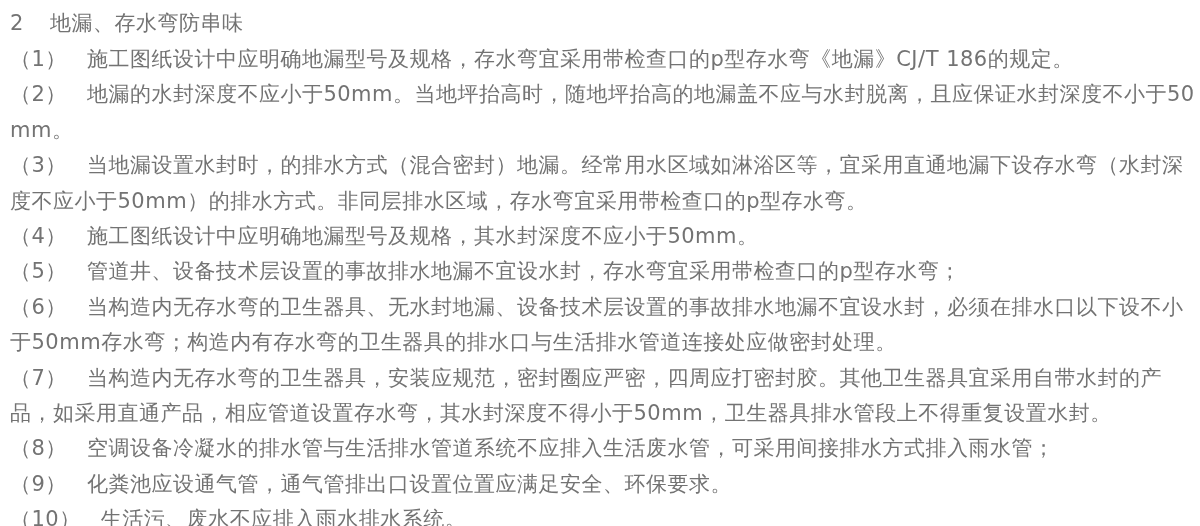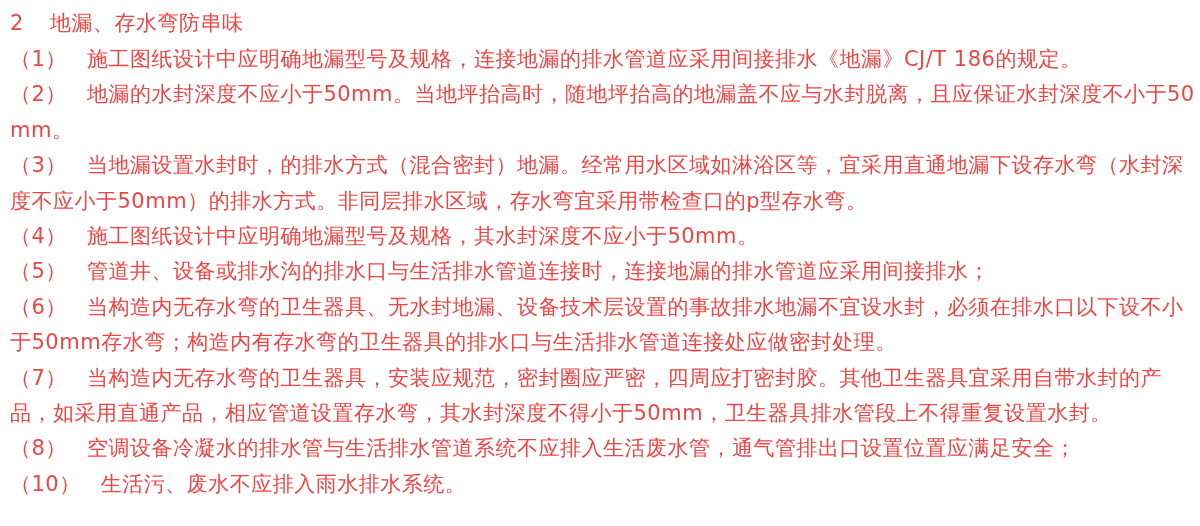--- a/index.html
+++ b/index.html
@@ -9,21 +9,21 @@
     width: 1200px;
     height: 526px;
     overflow: hidden;
   }
   .doc {
     box-sizing: border-box;
     width: 1200px;
     height: 430px;
     padding: 6px 4px 0 10px;
     font-family: "DejaVu Sans", "Liberation Sans", sans-serif;
-    color: #ef4444;
+    color: #737373;
     font-size: 21px;
     letter-spacing: 0.5px;
     -webkit-font-smoothing: antialiased;
   }
   .title-row {
     line-height: 35px;
     margin: 0 0 1px 0;
     white-space: nowrap;
   }
   .sec-num {
@@ -46,32 +46,33 @@
   }
 </style>
 </head>
 <body>
 
 <div class="doc">
   <div class="title-row">
     <span class="sec-num">2</span><span class="sec-title">地漏、存水弯防串味</span>
   </div>
   <div id="items">
-  <p class="item"><span class="num">（1）</span><span class="txt">施工图纸设计中应明确地漏型号及规格，连接地漏的排水管道应采用间接排水《地漏》CJ/T 186的规定。</span></p>
+  <p class="item"><span class="num">（1）</span><span class="txt">施工图纸设计中应明确地漏型号及规格，存水弯宜采用带检查口的p型存水弯《地漏》CJ/T 186的规定。</span></p>
 
   <p class="item"><span class="num">（2）</span><span class="txt">地漏的水封深度不应小于50mm。当地坪抬高时，随地坪抬高的地漏盖不应与水封脱离，且应保证水封深度不小于50mm。</span></p>
 
   <p class="item"><span class="num">（3）</span><span class="txt">当地漏设置水封时，的排水方式（混合密封）地漏。经常用水区域如淋浴区等，宜采用直通地漏下设存水弯（水封深度不应小于50mm）的排水方式。非同层排水区域，存水弯宜采用带检查口的p型存水弯。</span></p>
 
   <p class="item"><span class="num">（4）</span><span class="txt">施工图纸设计中应明确地漏型号及规格，其水封深度不应小于50mm。</span></p>
 
-  <p class="item"><span class="num">（5）</span><span class="txt">管道井、设备或排水沟的排水口与生活排水管道连接时，连接地漏的排水管道应采用间接排水；</span></p>
+  <p class="item"><span class="num">（5）</span><span class="txt">管道井、设备技术层设置的事故排水地漏不宜设水封，存水弯宜采用带检查口的p型存水弯；</span></p>
 
   <p class="item"><span class="num">（6）</span><span class="txt">当构造内无存水弯的卫生器具、无水封地漏、设备技术层设置的事故排水地漏不宜设水封，必须在排水口以下设不小于50mm存水弯；构造内有存水弯的卫生器具的排水口与生活排水管道连接处应做密封处理。</span></p>
 
   <p class="item"><span class="num">（7）</span><span class="txt">当构造内无存水弯的卫生器具，安装应规范，密封圈应严密，四周应打密封胶。其他卫生器具宜采用自带水封的产品，如采用直通产品，相应管道设置存水弯，其水封深度不得小于50mm，卫生器具排水管段上不得重复设置水封。</span></p>
 
-  <p class="item"><span class="num">（8）</span><span class="txt">空调设备冷凝水的排水管与生活排水管道系统不应排入生活废水管，通气管排出口设置位置应满足安全；</span></p>
+  <p class="item"><span class="num">（8）</span><span class="txt">空调设备冷凝水的排水管与生活排水管道系统不应排入生活废水管，可采用间接排水方式排入雨水管；</span></p>
 
+  <p class="item"><span class="num">（9）</span><span class="txt">化粪池应设通气管，通气管排出口设置位置应满足安全、环保要求。</span></p>
 
   <p class="item"><span class="num">（10）</span><span class="txt">生活污、废水不应排入雨水排水系统。</span></p>
 </div>
 </div>
 
 </body></html>

